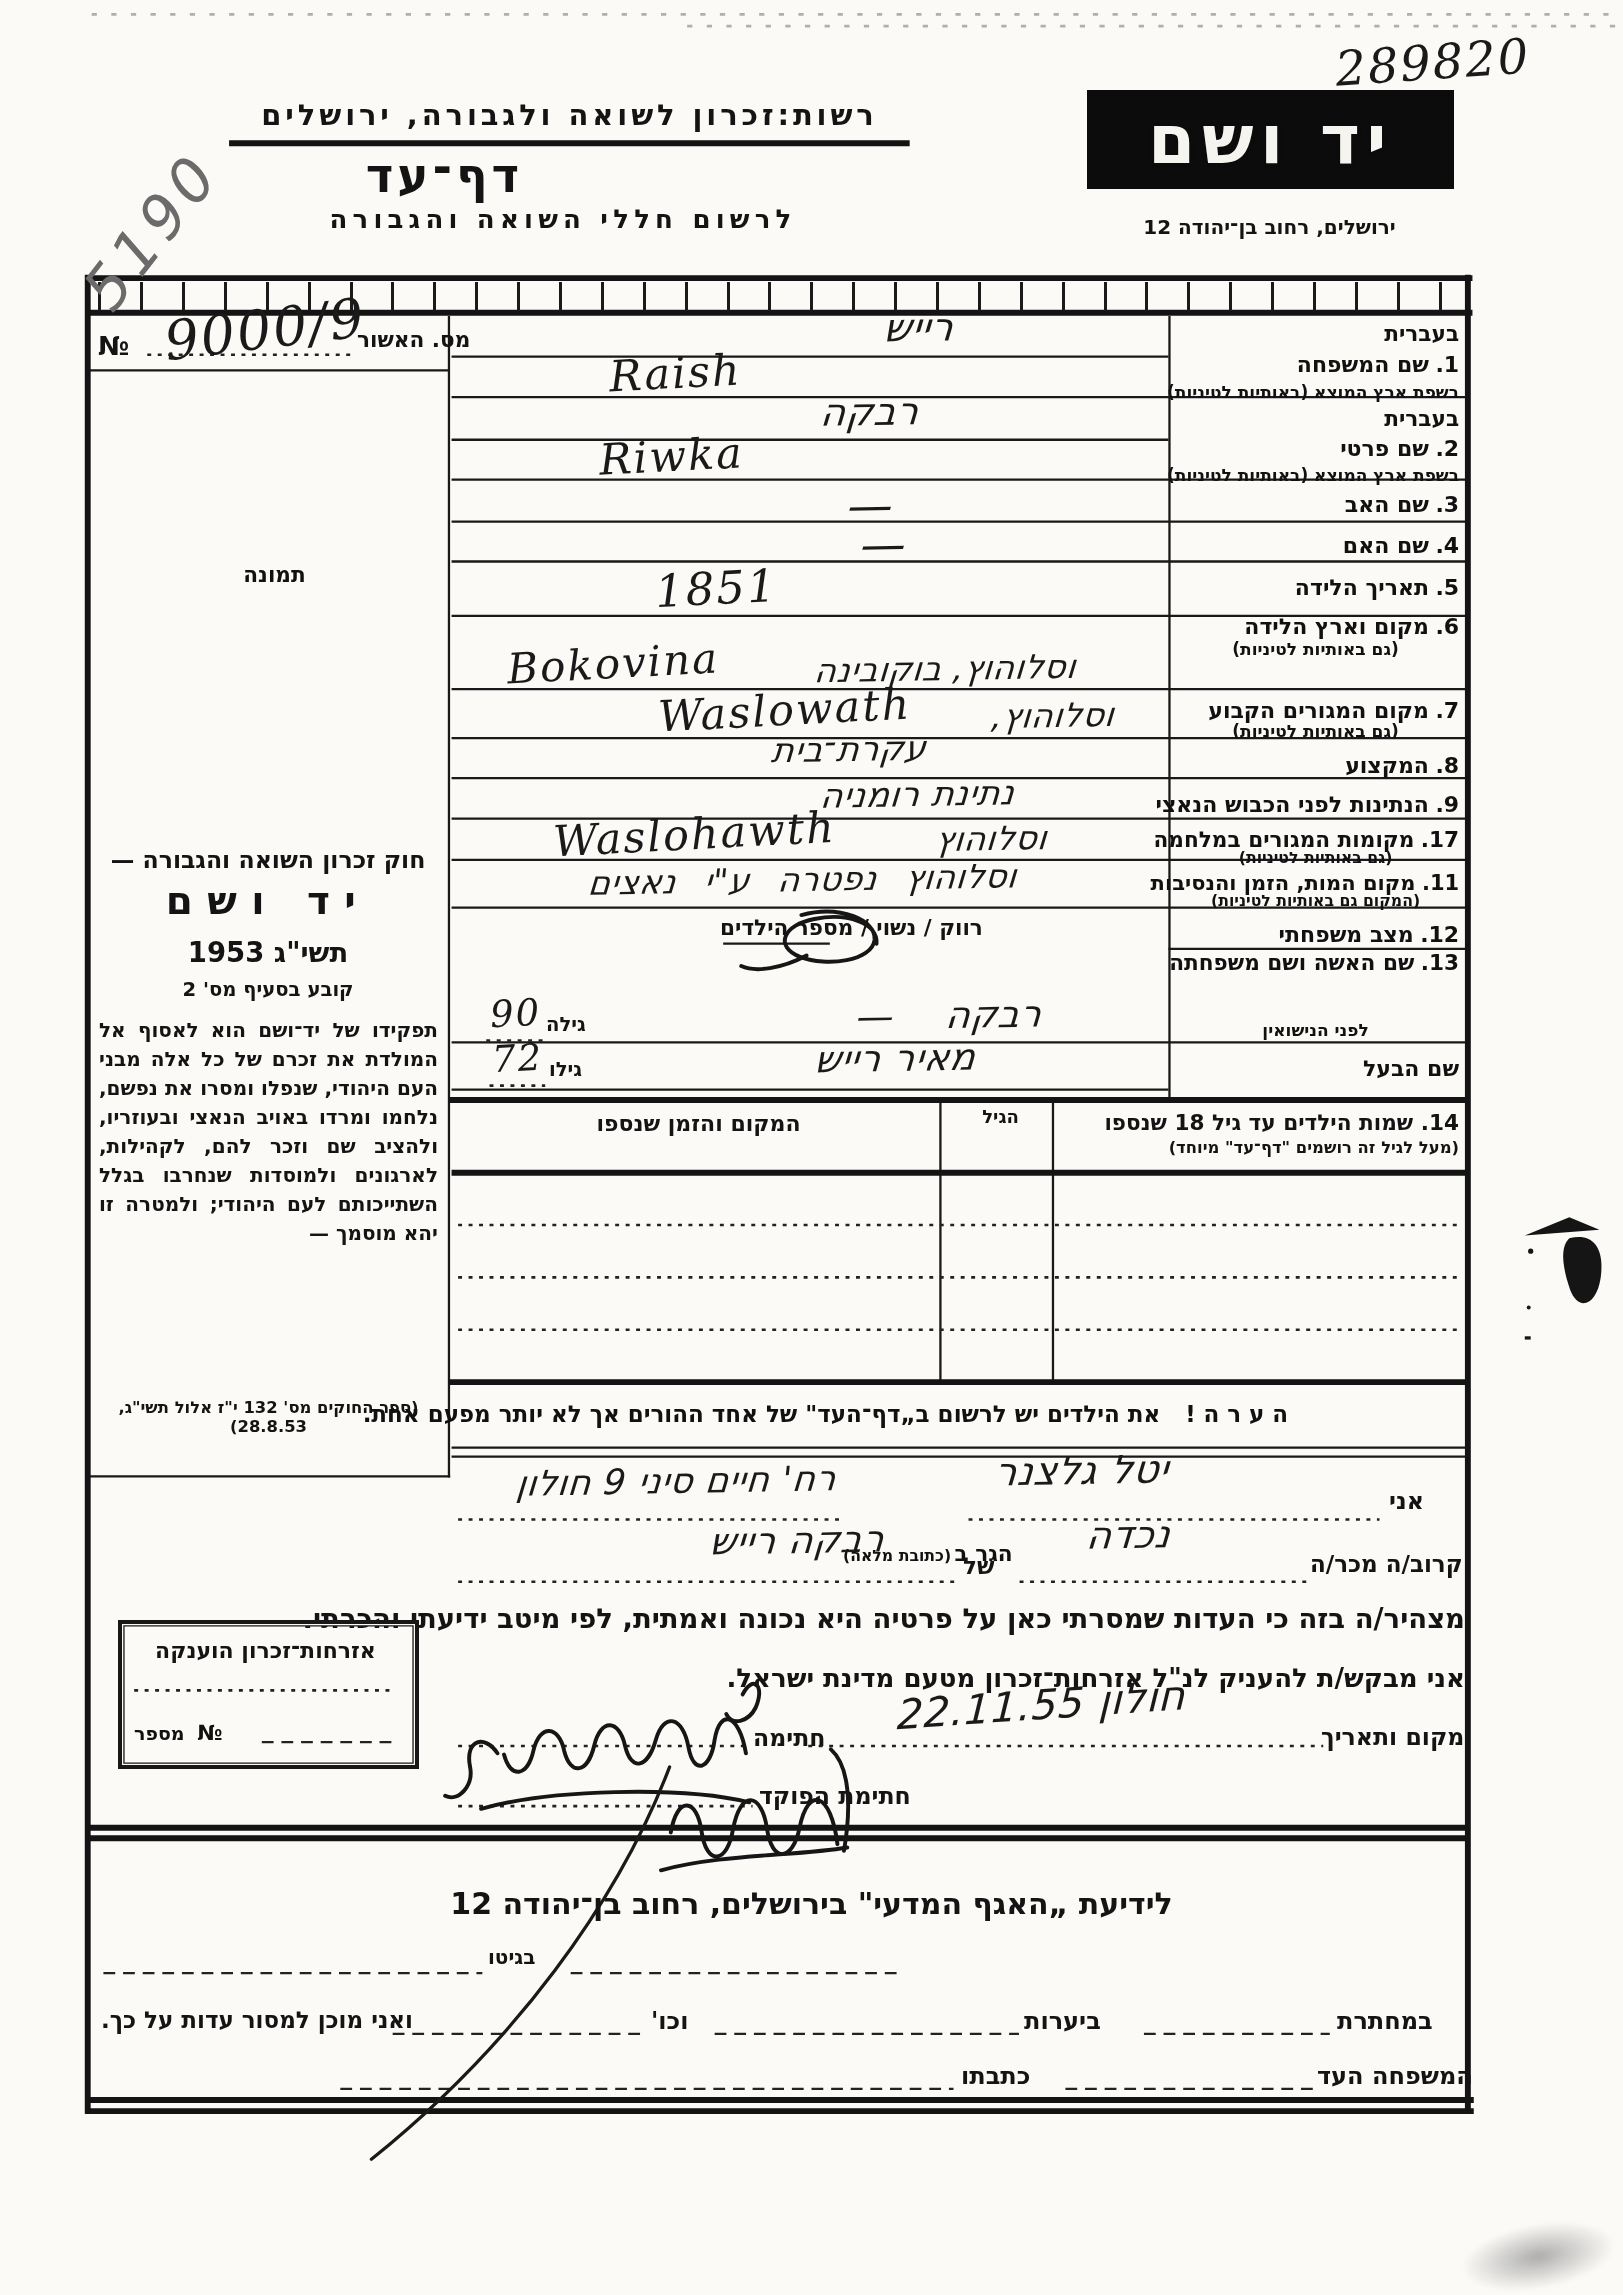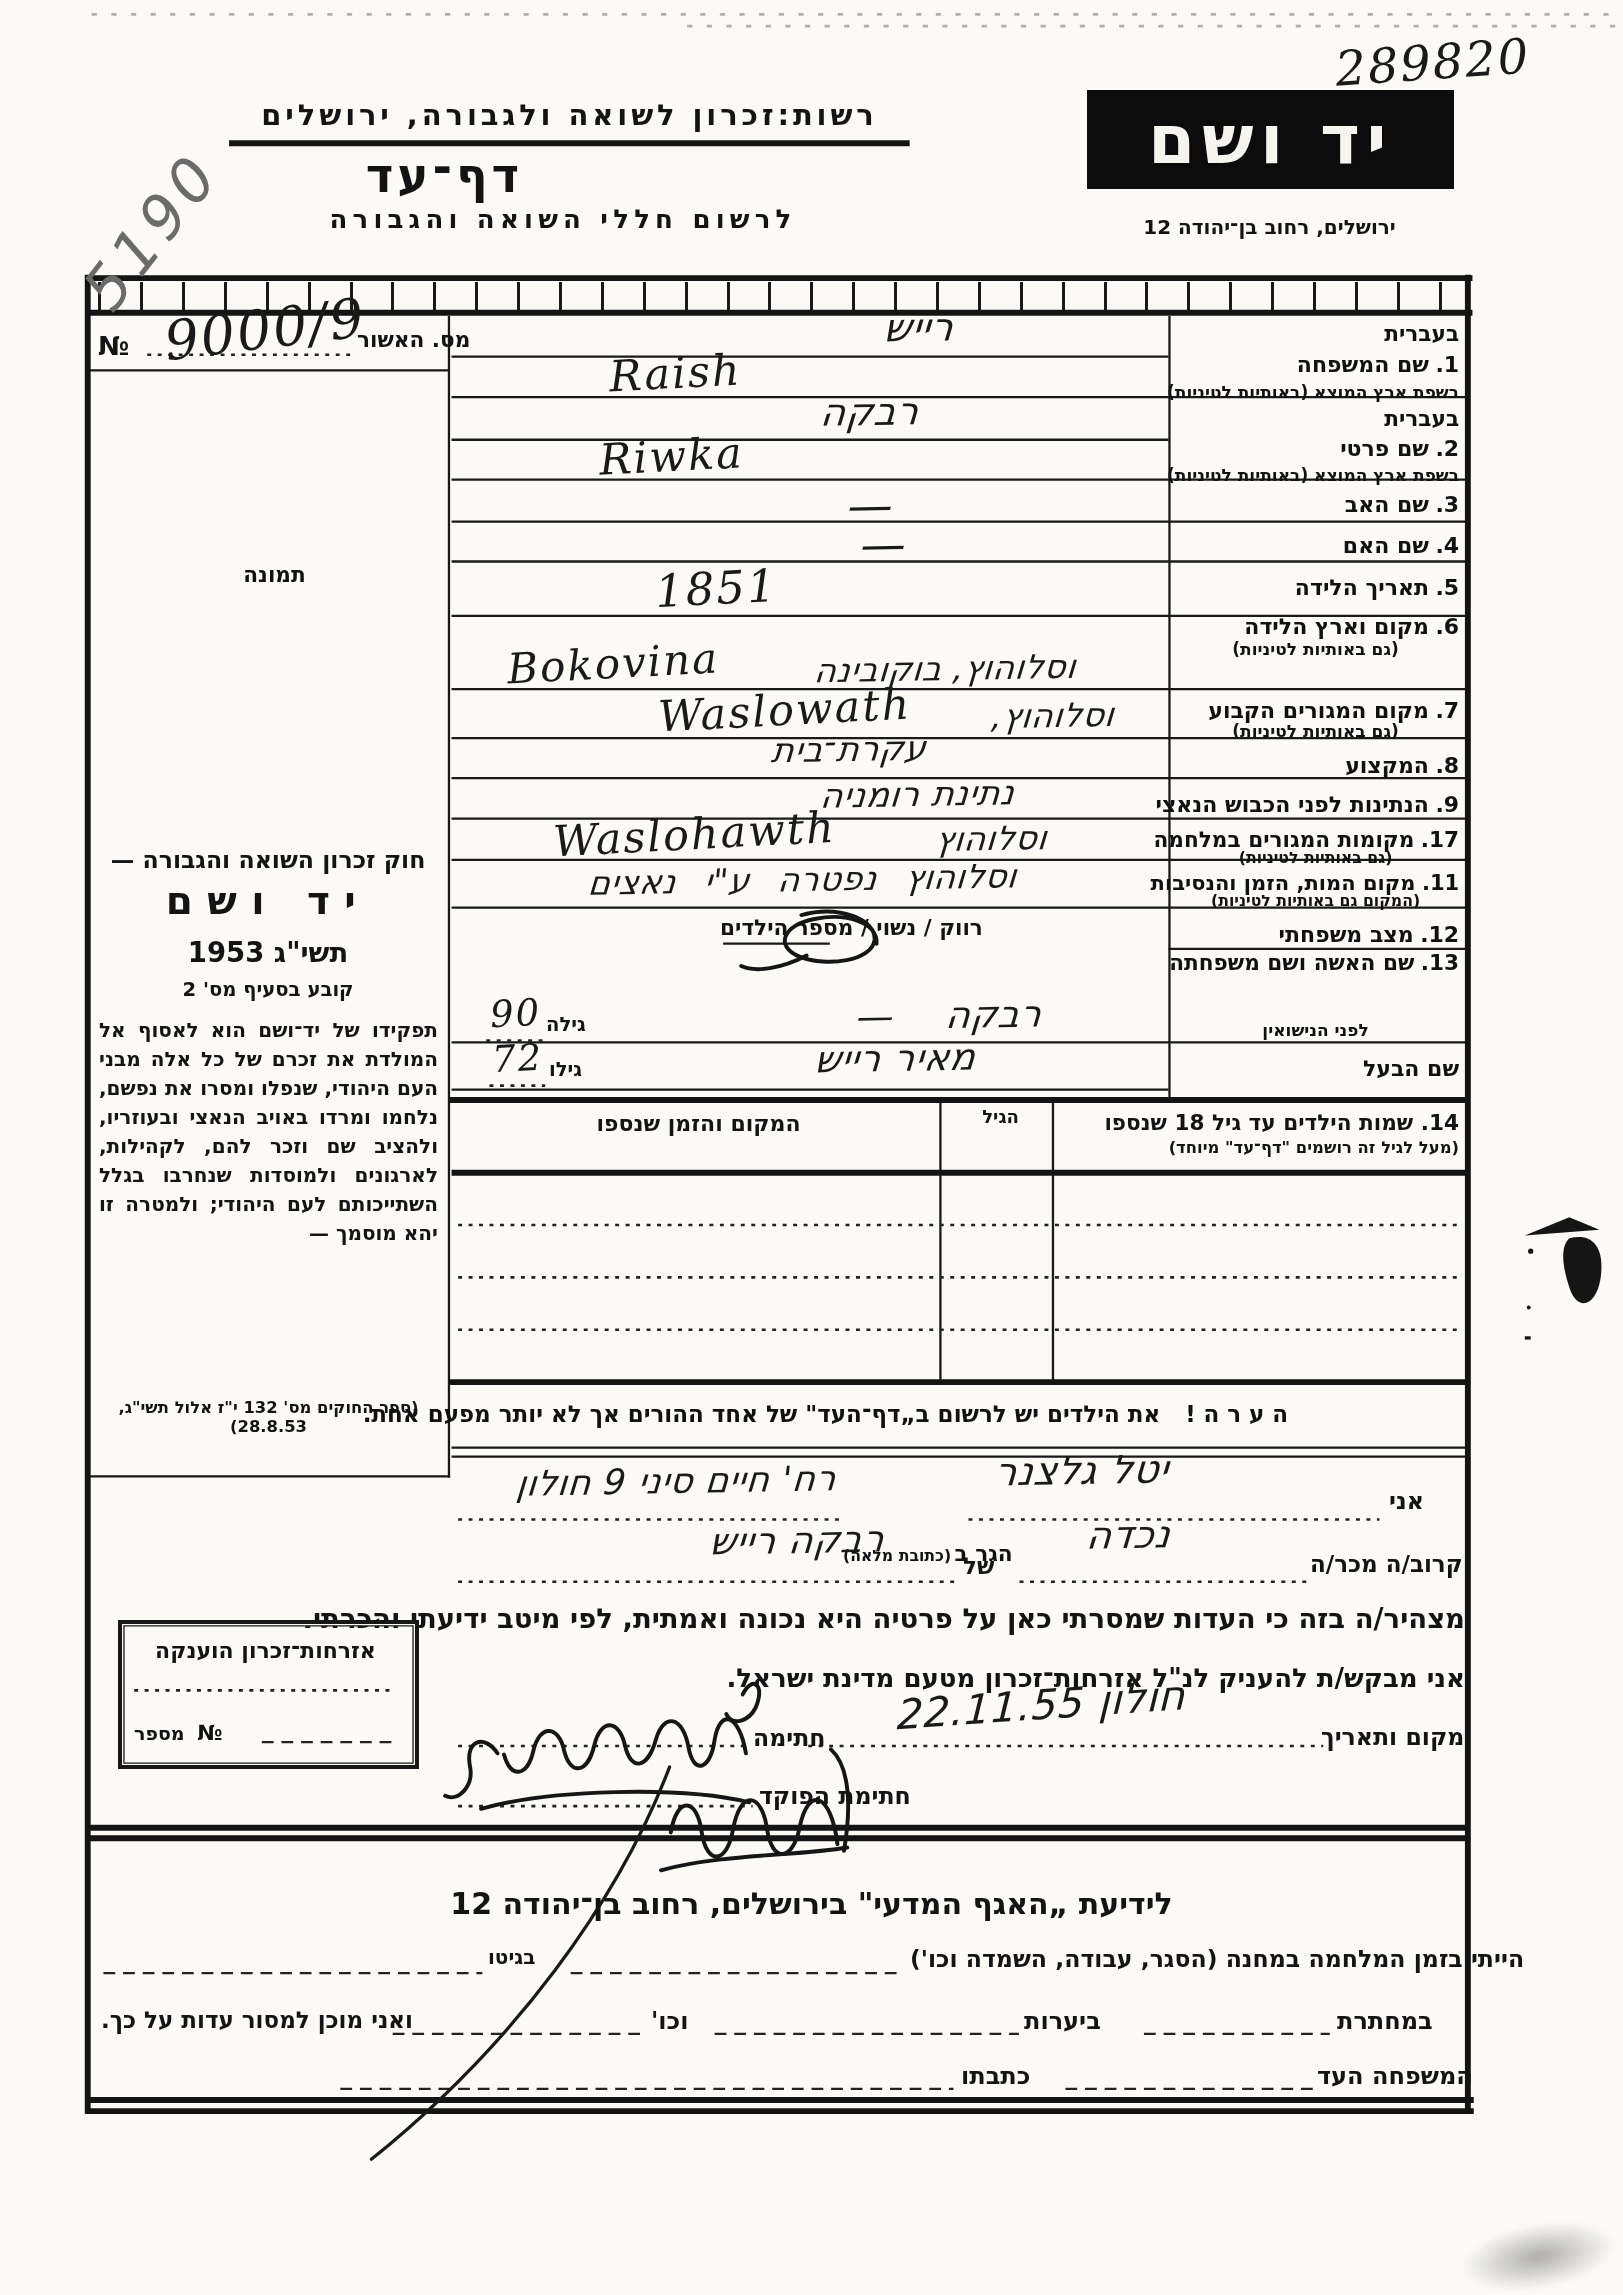--- a/index.html
+++ b/index.html
@@ -307,21 +307,20 @@
 
   <div class="citbox"></div>
   <div class="blk ctr" style="left:128px;top:1638px;width:275px;font-size:22px;">אזרחות־זכרון הוענקה</div>
   <div class="abs" style="left:134px;top:1721px;white-space:nowrap;direction:rtl;">
     <span style="font-size:21px;font-weight:bold;">№</span>
     <span style="font-size:19px;font-weight:bold;margin-right:9.2px;">מספר</span>
   </div>
 
   <div class="blk ctr" style="left:255px;top:1886px;width:1113px;font-size:30px;white-space:nowrap;">לידיעת „האגף המדעי" בירושלים, רחוב בן־יהודה 12</div>
 
-  <div class="pl" style="left:910px;top:1945px;font-size:23.6px;">הייתי בזמן המלחמה במחנה (הסגר, עבודה, השמדה וכו')</div>
   <div class="pl" style="left:488px;top:1945px;font-size:20px;">בגיטו</div>
 
   <div class="pl" style="left:1337px;top:2007px;font-size:24px;">במחתרת</div>
   <div class="pl" style="left:1024px;top:2007px;font-size:24px;">ביערות</div>
   <div class="pl" style="left:651px;top:2007px;font-size:24px;">וכו'</div>
   <div class="pl" style="left:101px;top:2007px;font-size:23px;">ואני מוכן למסור עדות על כך.</div>
 
   <div class="pl" style="left:1317px;top:2062px;font-size:24px;">המשפחה העד</div>
   <div class="pl" style="left:961px;top:2062px;font-size:24px;">כתבתו</div>
 

